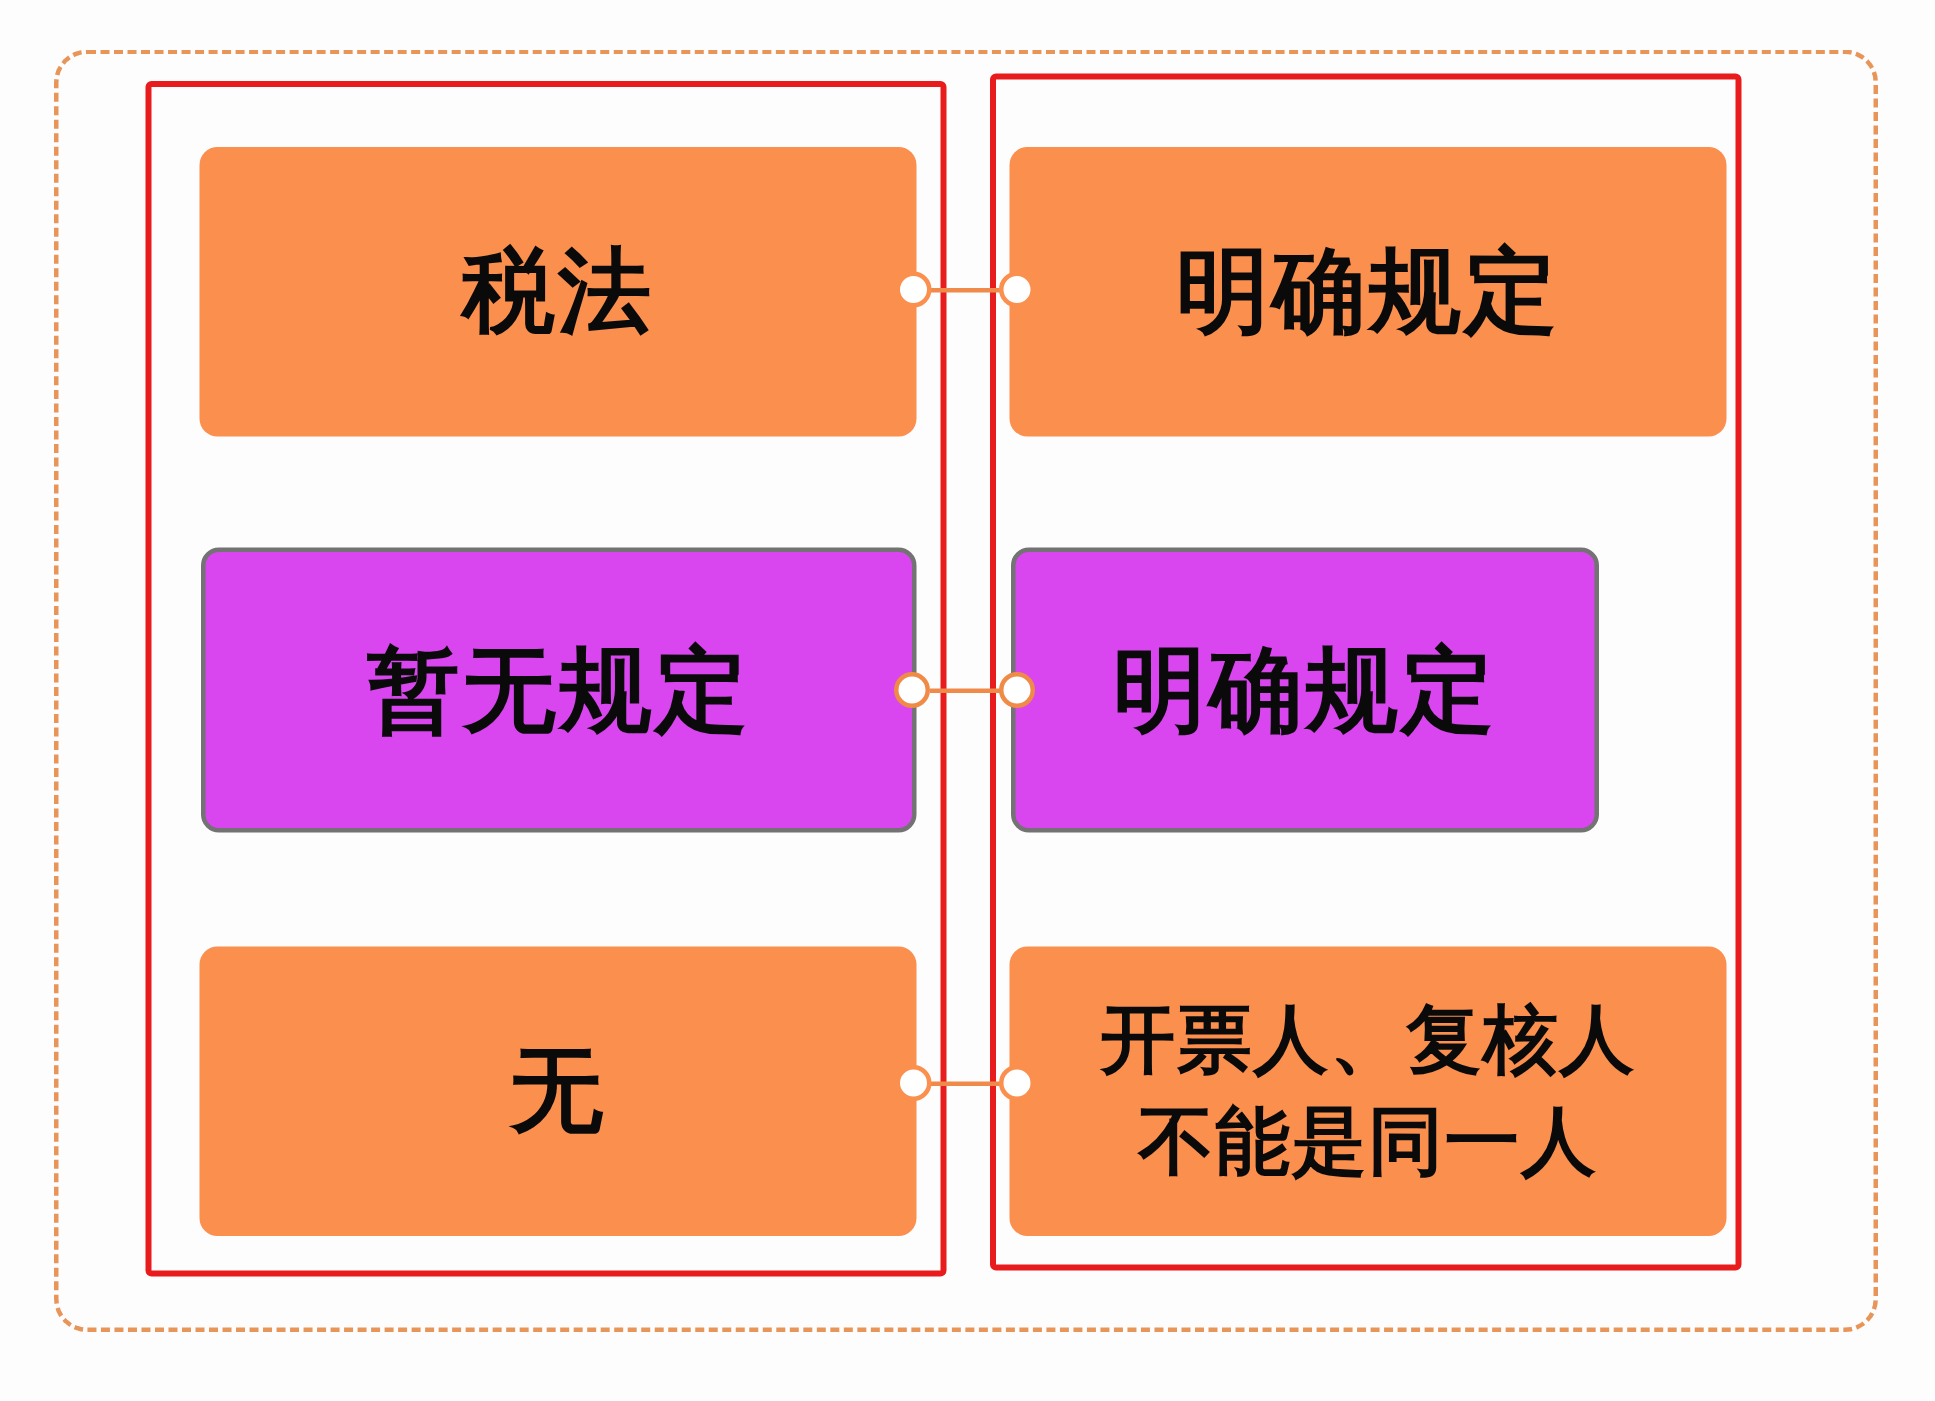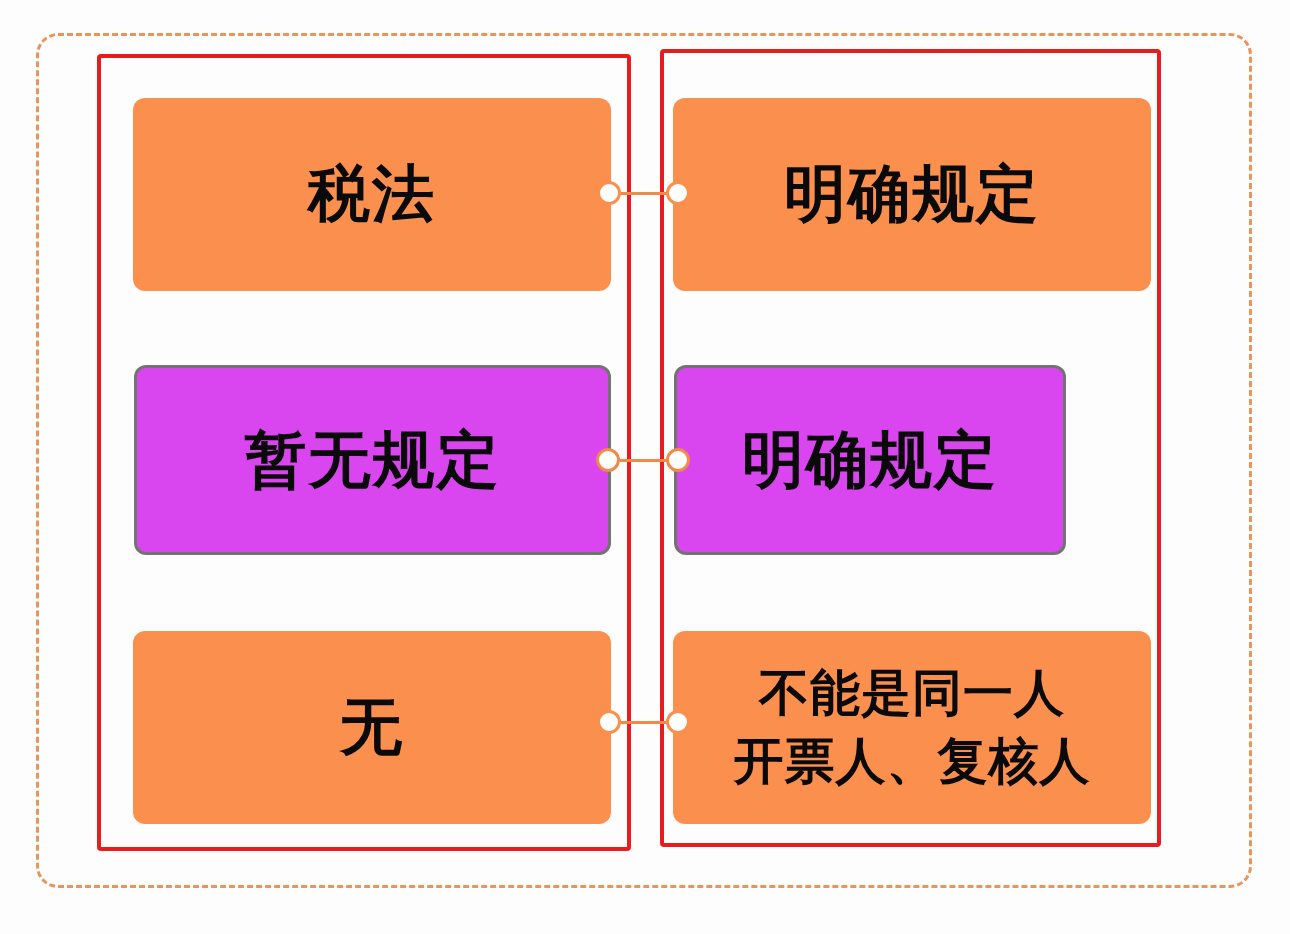--- a/index.html
+++ b/index.html
@@ -81,18 +81,18 @@
   <span class="txt">明确规定</span>
 </div>
 <div class="connector-line" style="left:620px; top:459px; width:58px;"></div>
 <div class="dot on-outline" style="left:596px; top:448px;"></div>
 <div class="dot on-outline" style="left:666px; top:448px;"></div>
 
 <div class="box filled" style="left:133px; top:631px; width:478px; height:193px;">
   <span class="txt">无</span>
 </div>
 <div class="box filled" style="left:673px; top:631px; width:478px; height:193px; flex-direction:column;">
+  <span class="txt small">开票人、复核人</span>
   <span class="txt small">不能是同一人</span>
-  <span class="txt small">开票人、复核人</span>
 </div>
 <div class="connector-line" style="left:620px; top:721px; width:58px;"></div>
 <div class="dot on-filled" style="left:597px; top:710px;"></div>
 <div class="dot on-filled" style="left:666px; top:710px;"></div>
 
 </body></html>

